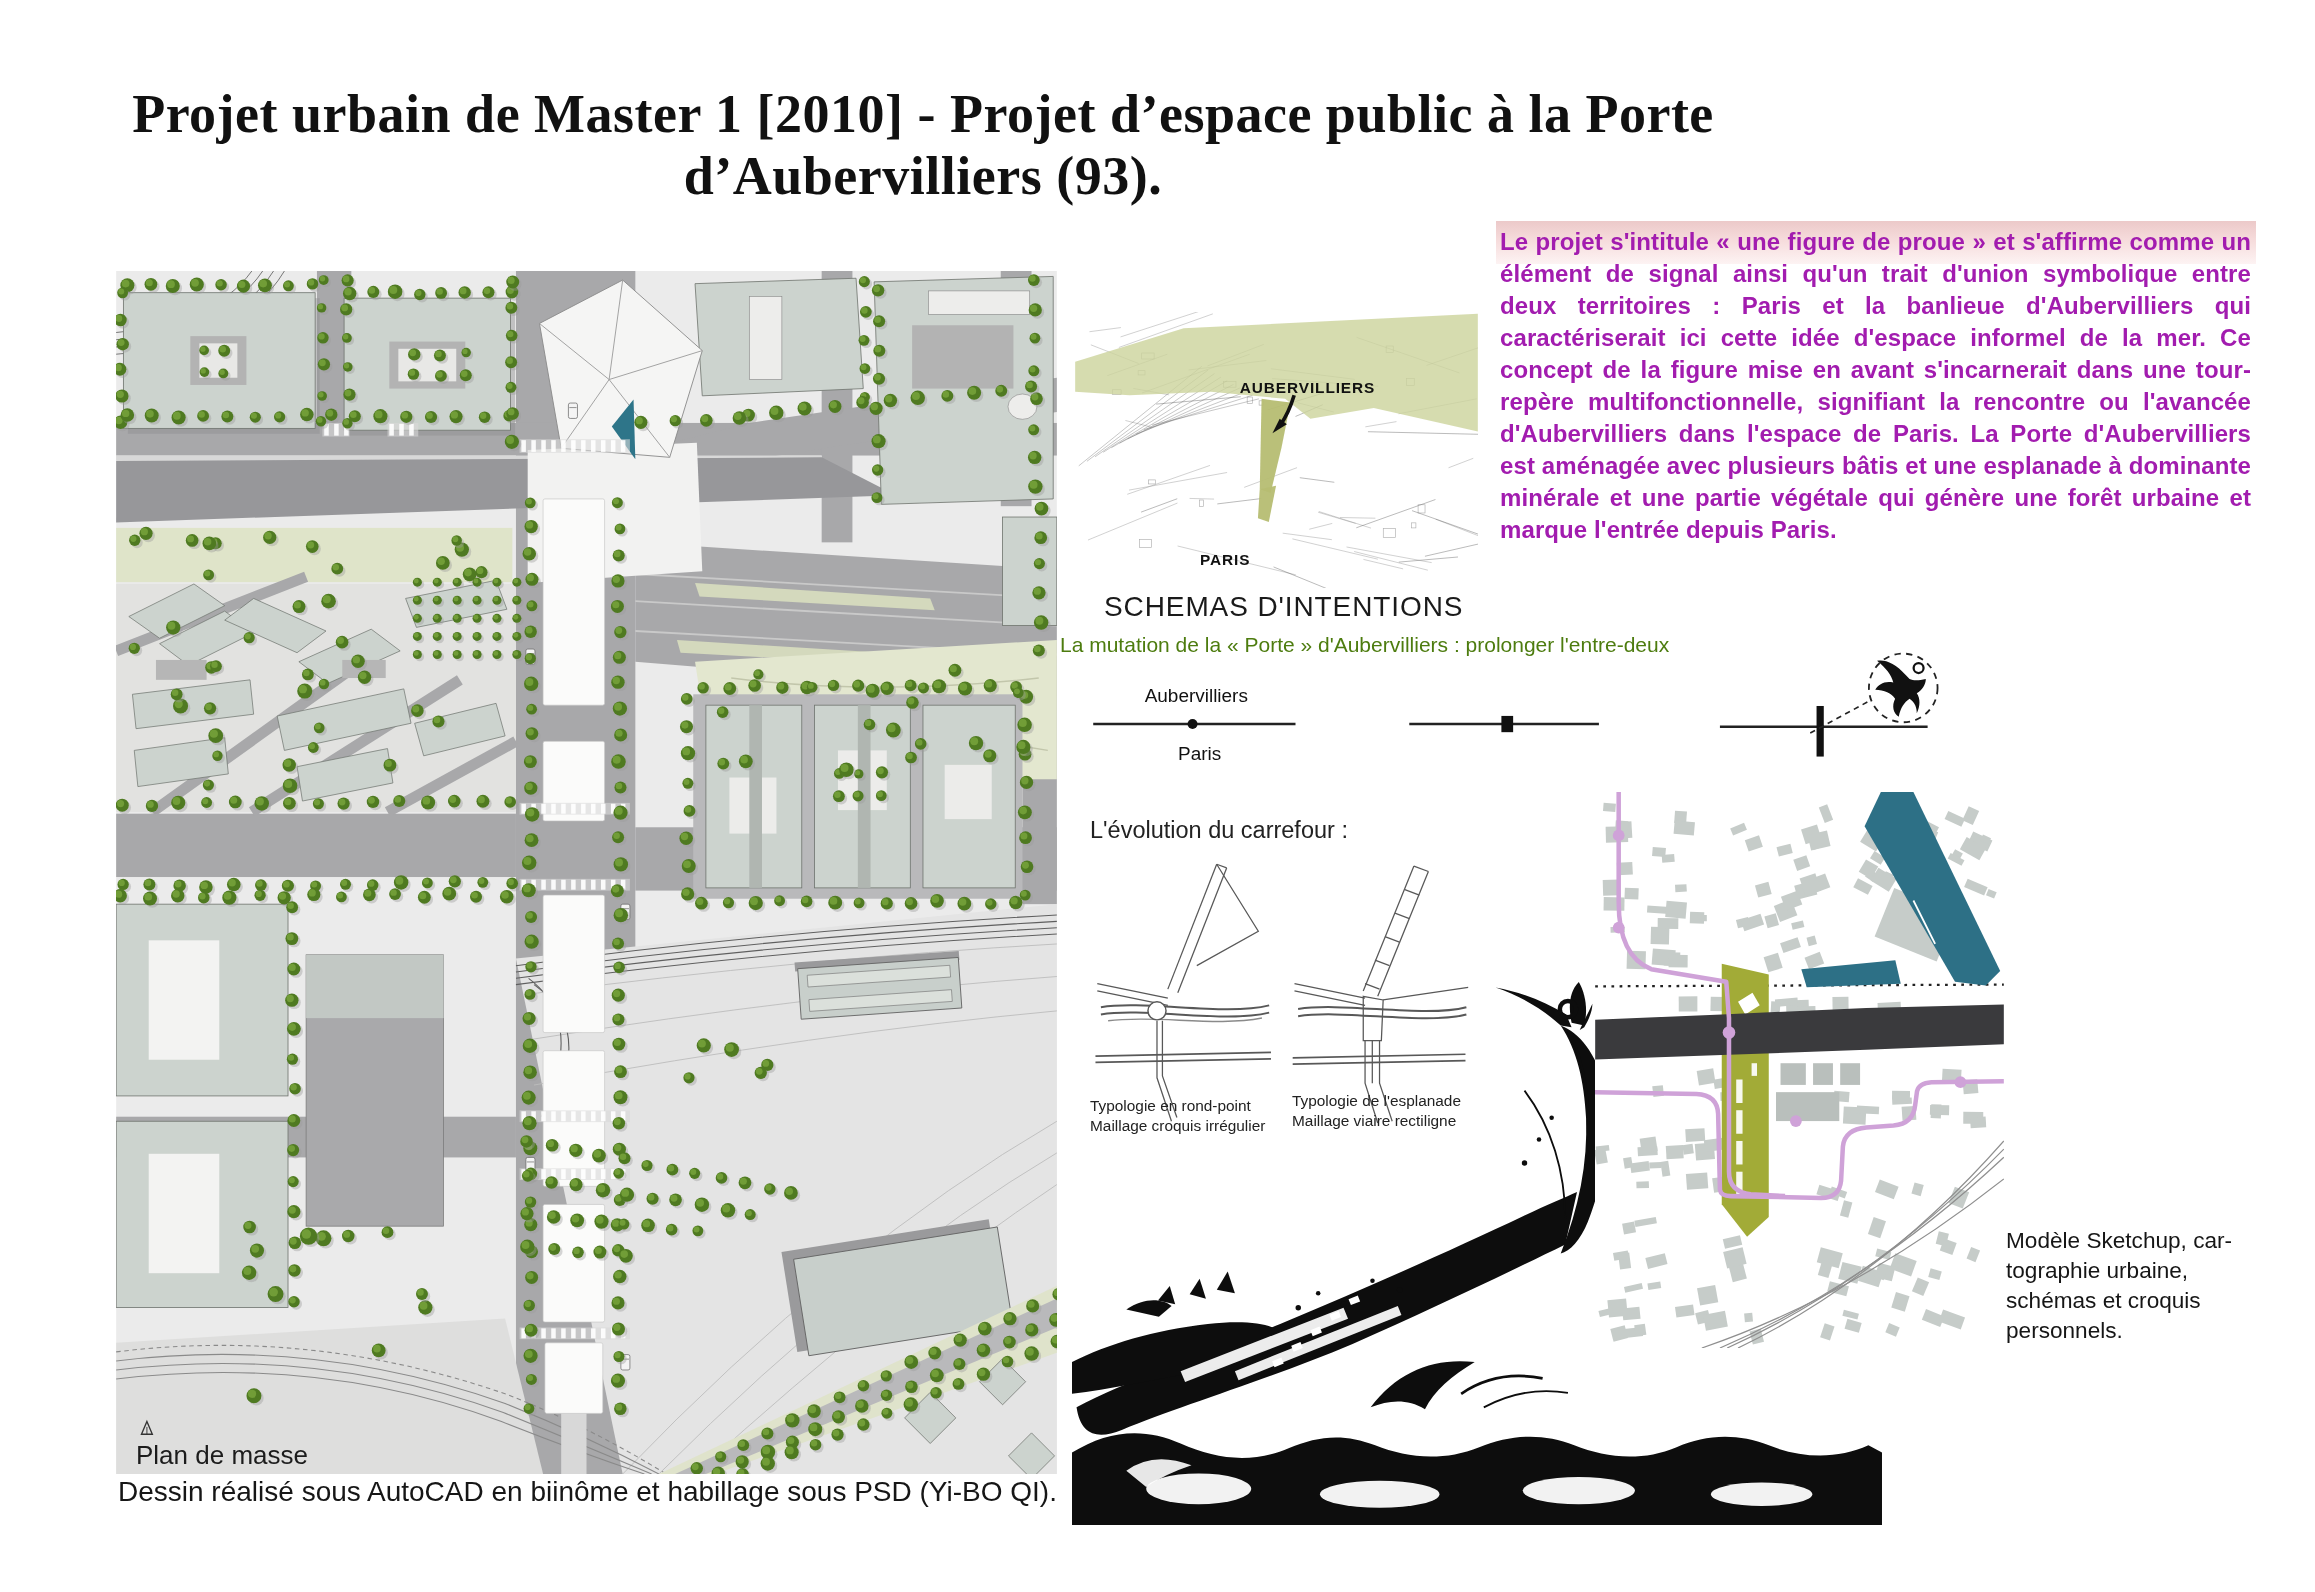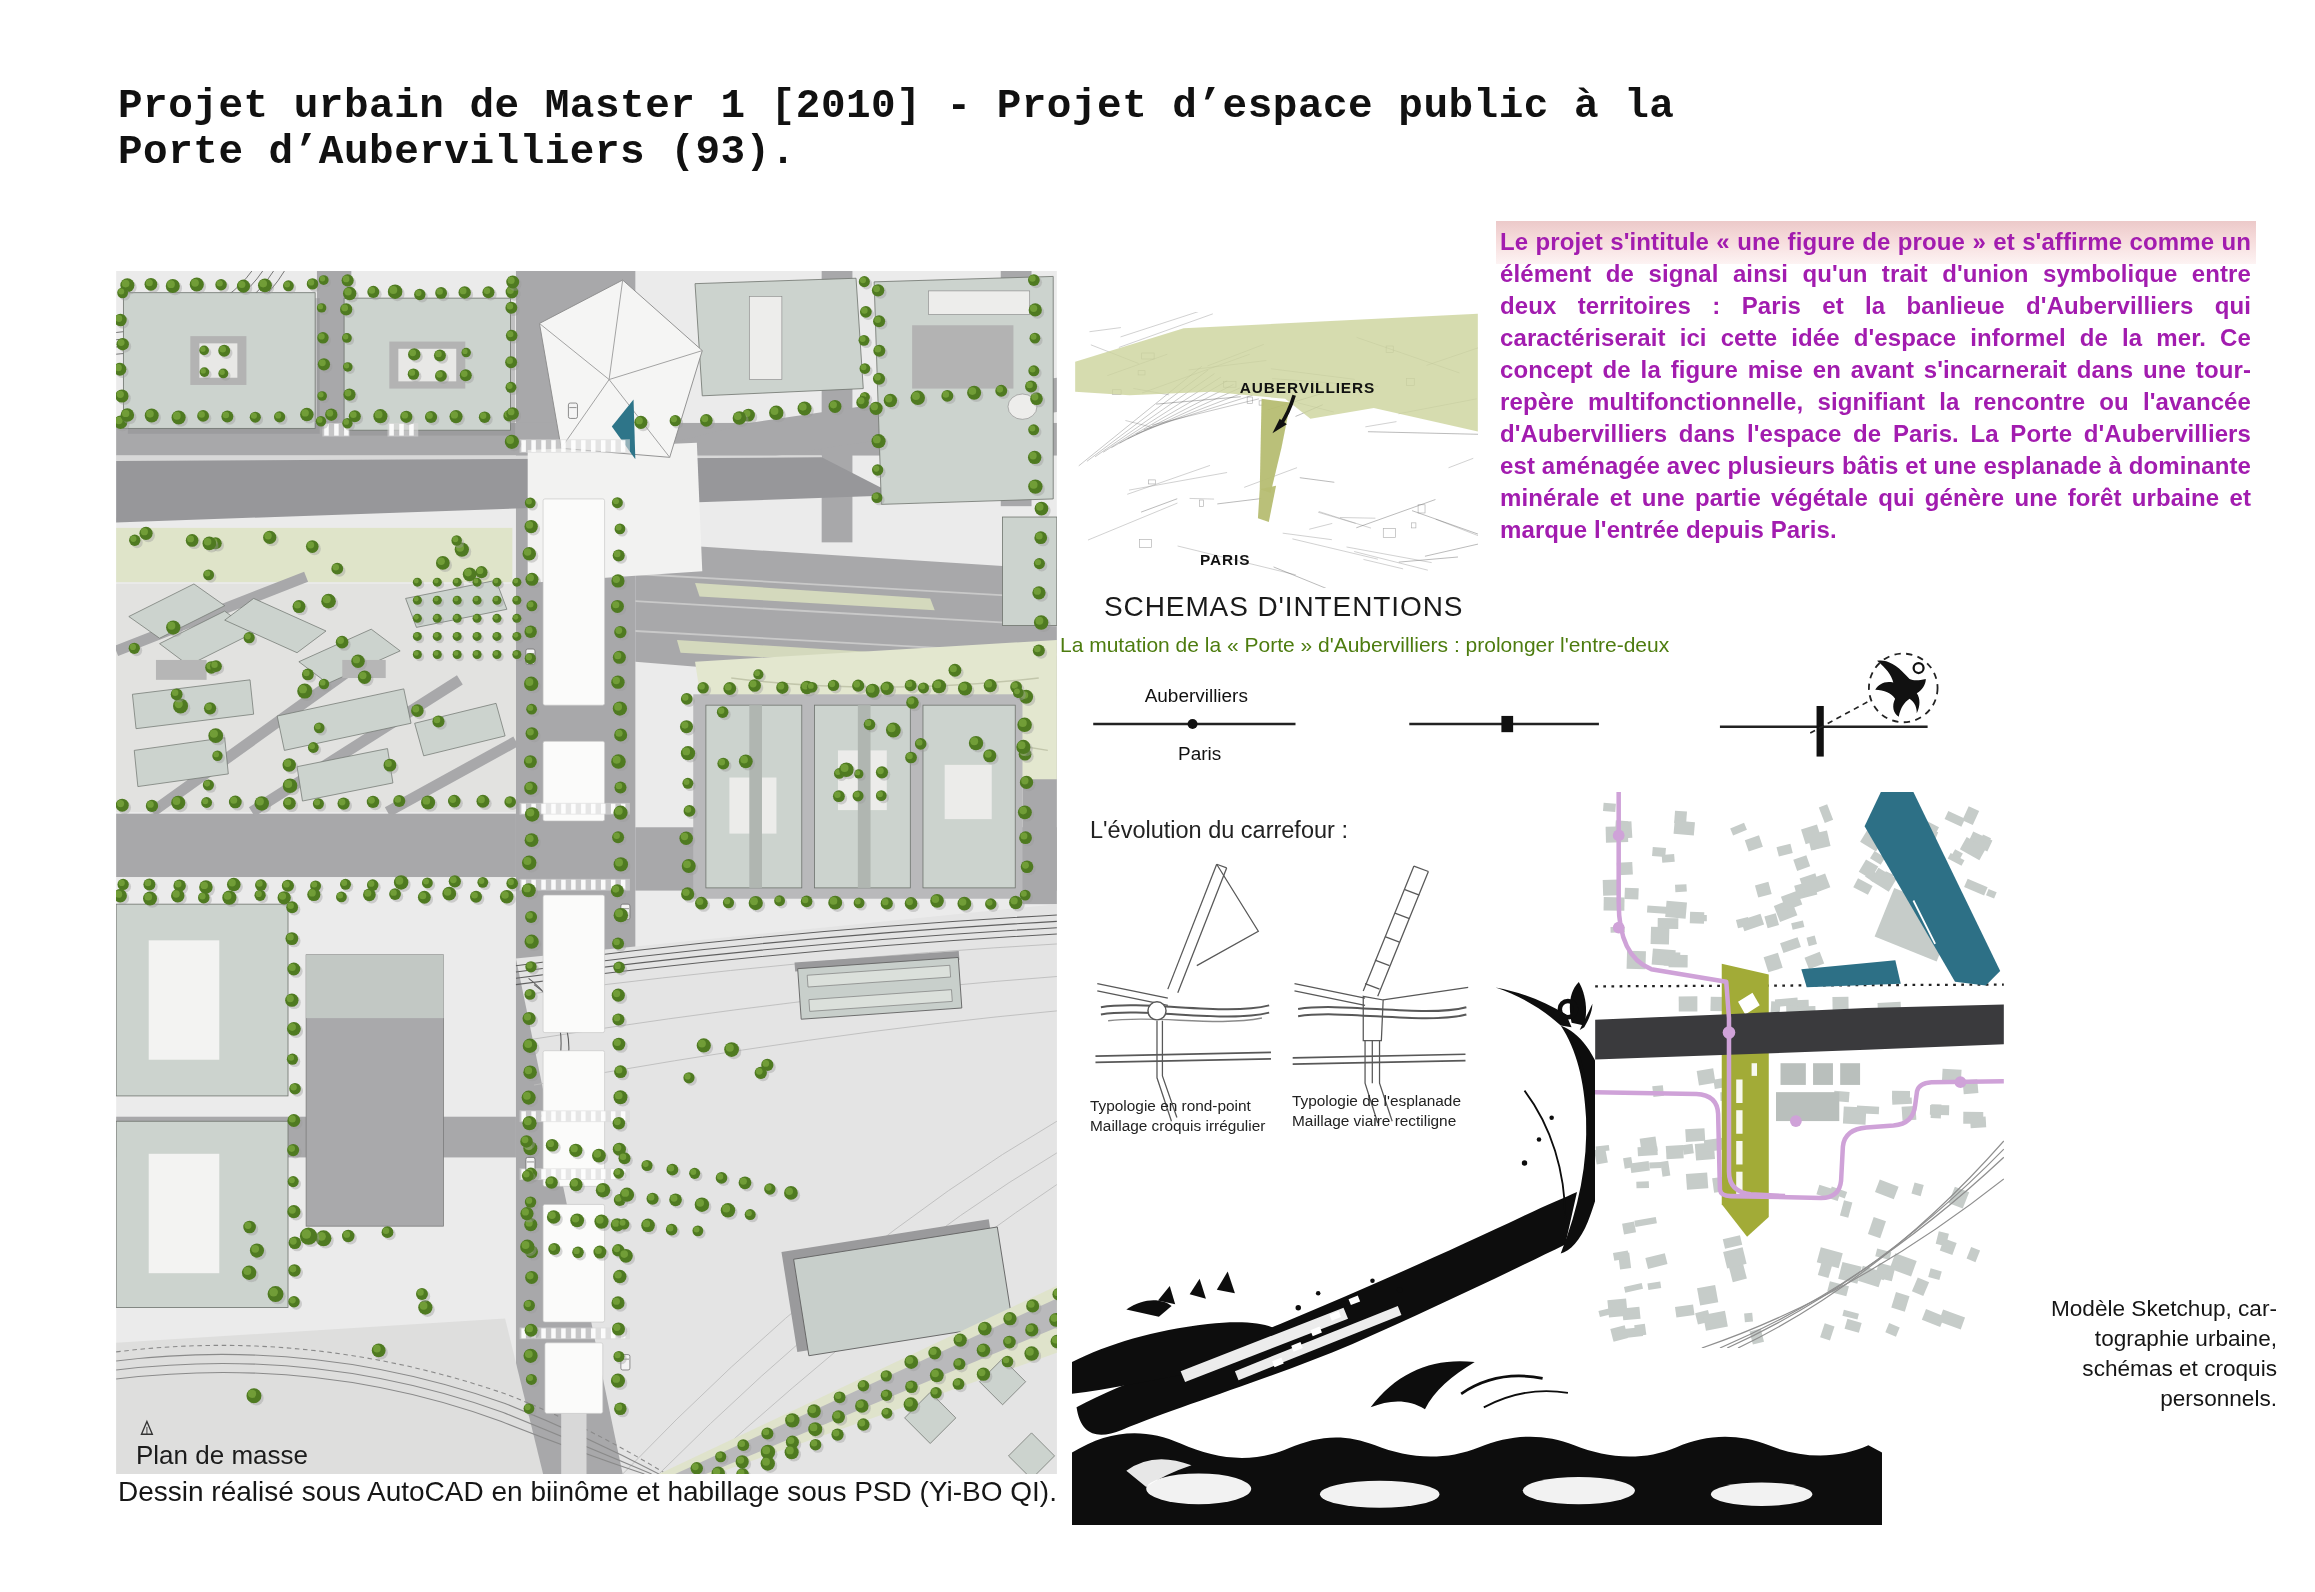--- a/index.html
+++ b/index.html
@@ -1,20 +1,20 @@
 <!DOCTYPE html>
 <html style="font-size:14.5px"><head>
 <meta charset="utf-8">
 <style>
   html,body{margin:0;padding:0;background:#ffffff;}
   body{width:2316px;height:1592px;position:relative;overflow:hidden;
        font-family:"Liberation Sans",sans-serif;color:#111;}
   .abs{position:absolute;}
-  #page-title{left:118px;top:83px;width:1610px;
-    font-family:Liberation Mono, monospace;font-weight:700;font-size:41px;letter-spacing:0.5px;}
+  #page-title{left:118px;top:83px;width:1610px;text-align:center;
+    font-family:Liberation Serif, serif;font-weight:700;font-size:54px;letter-spacing:0.5px;}
   
   #plan-wrap{left:116px;top:271px;width:941px;height:1203px;}
   #plan-label{left:136px;top:1440px;font-size:26px;color:#1c1c1c;}
   #plan-caption{left:118px;top:1476px;font-size:28px;color:#161616;}
   
   #context-wrap{left:1075px;top:312px;width:403px;height:276px;}
   
   #highlight-band{left:1496px;top:221px;width:760px;height:43px;
     background:linear-gradient(180deg,#ecc9c9 0%,#f6dcdc 45%,#fdf3f3 100%);}
   #intro-par{left:1500px;top:226px;width:751px;font-size:24px;font-weight:700;
@@ -26,21 +26,21 @@
   
   #carrefour-heading{left:1090px;top:817px;font-size:23.5px;color:#222;}
   #sketches{left:1081px;top:855px;width:389px;height:299px;}
   .sk-cap{font-size:15.4px;line-height:20px;color:#222;}
   #sk-cap-left{left:1090px;top:1096px;}
   #sk-cap-right{left:1292px;top:1091px;}
   
   #ink-wrap{left:1072px;top:982px;width:810px;height:543px;}
   
   #rmap-wrap{left:1595px;top:792px;width:409px;height:556px;background:#fff;}
-  #rmap-caption{left:2006px;top:1294px;width:271px;text-align:right;font-size:22.6px;
+  #rmap-caption{left:2006px;top:1226px;width:271px;text-align:left;font-size:22.6px;
     line-height:30px;color:#161616;white-space:pre-line;}
   svg{display:block}
   text{font-family:"Liberation Sans",sans-serif;}
 </style>
 </head>
 <body>
 
 <div class="abs" id="page-title">Projet urbain de Master 1 [2010] - Projet d’espace public à la Porte d’Aubervilliers (93).</div>
 
 <div class="abs" id="plan-wrap">

